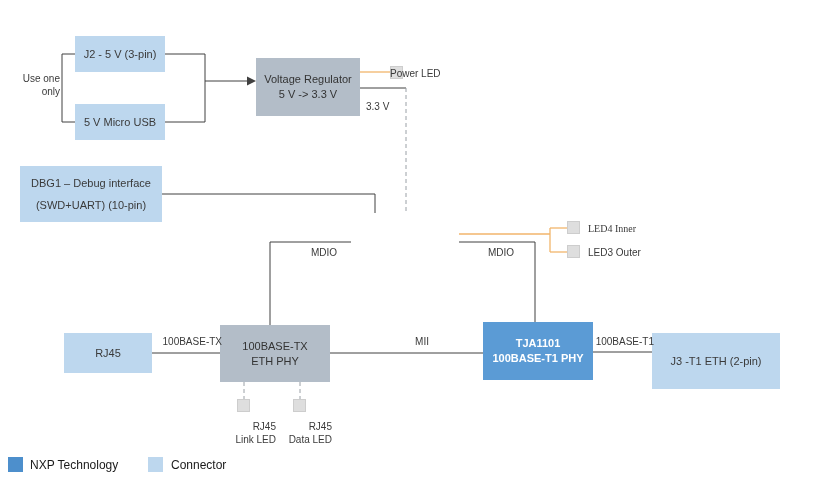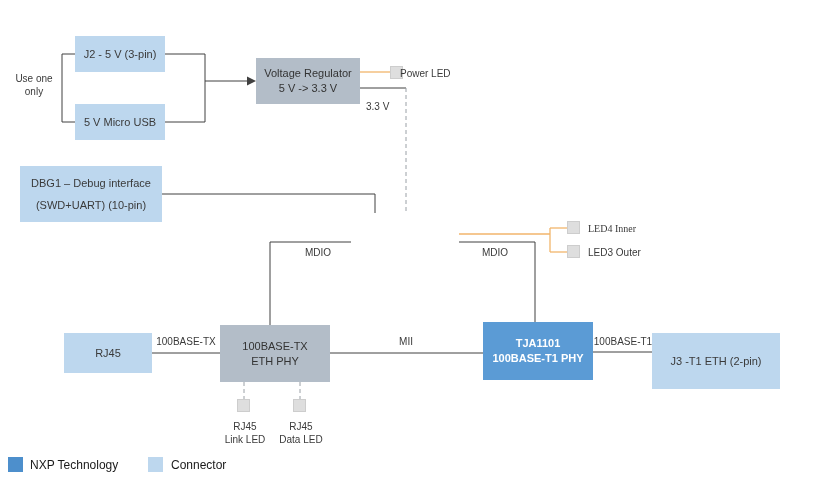--- a/index.html
+++ b/index.html
@@ -16,21 +16,21 @@
     display:flex;flex-direction:column;align-items:center;justify-content:center;
     font-size:11px;color:#3a3a3a;text-align:center;line-height:1.35;
   }
   .blk-connector{background:#BDD7EE;}
   .blk-gray{background:#B3BDC8;color:#333;}
   .blk-nxp{background:#5B9BD5;color:#ffffff;font-weight:bold;}
   .lbl{
     position:absolute;font-size:10px;color:#3a3a3a;line-height:1.3;
     white-space:nowrap;
   }
-  .lbl-center{text-align:center;white-space:normal;}
+  .lbl-center{text-align:right;white-space:normal;}
   .led-sq{
     position:absolute;width:13px;height:13px;
     background:#DEDEDE;border:1px solid #cdcdcd;box-sizing:border-box;
   }
   .legend-sq{position:absolute;width:15px;height:15px;}
   .legend-lbl{position:absolute;font-size:12px;color:#1a1a1a;}
 </style>
 </head>
 <body>
 
@@ -65,21 +65,21 @@
   </svg>
 
   <div class="block blk-connector" style="left:75px;top:36px;width:90px;height:36px;">
     <span>J2 - 5 V (3-pin)</span>
   </div>
 
   <div class="block blk-connector" style="left:75px;top:104px;width:90px;height:36px;">
     <span>5 V Micro USB</span>
   </div>
 
-  <div class="block blk-gray" style="left:256px;top:58px;width:104px;height:46px;justify-content:center;">
+  <div class="block blk-gray" style="left:256px;top:58px;width:104px;height:58px;justify-content:center;">
     <span>Voltage Regulator</span>
     <span>5 V -&gt; 3.3 V</span>
   </div>
 
   <div class="block blk-connector" style="left:20px;top:166px;width:142px;height:56px;gap:7px;">
     <span>DBG1 – Debug interface</span>
     <span>(SWD+UART) (10-pin)</span>
   </div>
 
 
@@ -105,21 +105,21 @@
   <div class="led-sq" style="left:567px;top:221px;"></div>
   <div class="led-sq" style="left:567px;top:245px;"></div>
   <div class="led-sq" style="left:237px;top:399px;"></div>
   <div class="led-sq" style="left:293px;top:399px;"></div>
 
   <div class="lbl lbl-center" style="left:8px;top:72px;width:52px;">
     <div>Use one</div>
     <div>only</div>
   </div>
 
-  <div class="lbl" style="left:400px;top:67px;">Power LED</div>
+  <div class="lbl" style="left:390px;top:67px;">Power LED</div>
 
   <div class="lbl" style="left:366px;top:100px;">3.3 V</div>
 
   <div class="lbl" style="left:588px;top:222px;font-family:Liberation Serif, serif;">LED4 Inner</div>
 
   <div class="lbl" style="left:588px;top:246px;">LED3 Outer</div>
 
   <div class="lbl lbl-center" style="left:299px;top:246px;width:38px;">MDIO</div>
 
   <div class="lbl lbl-center" style="left:476px;top:246px;width:38px;">MDIO</div>

